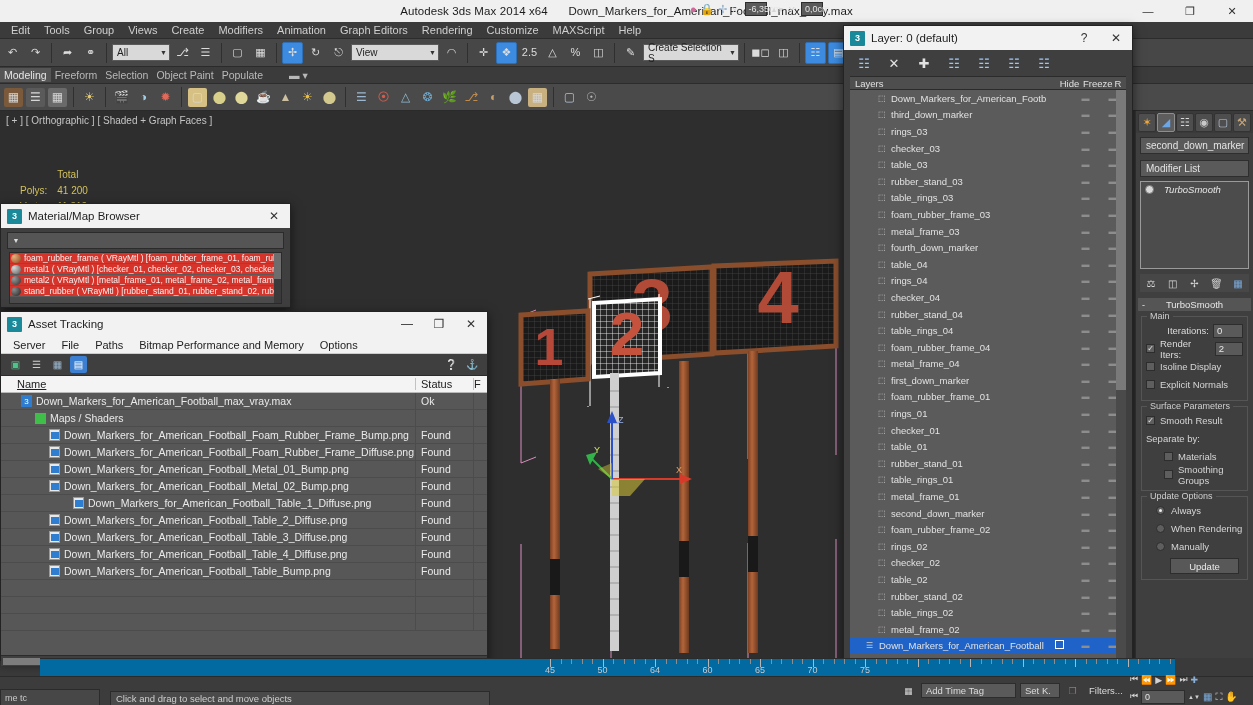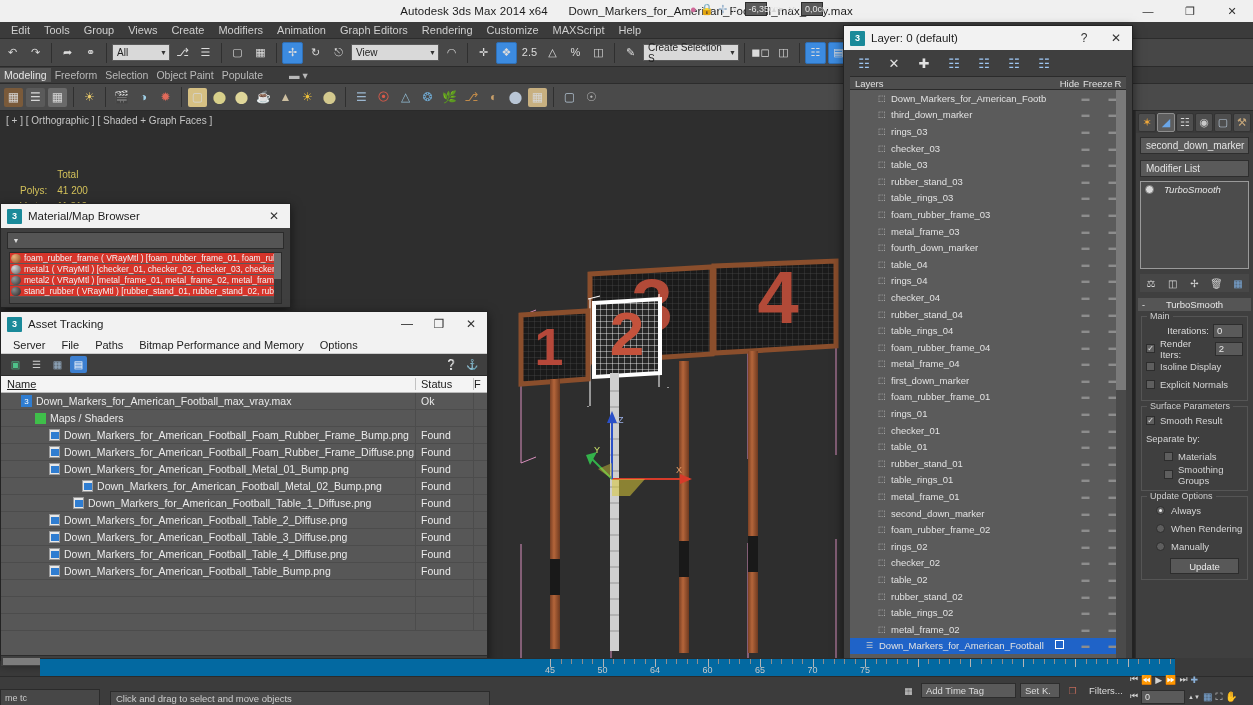--- a/index.html
+++ b/index.html
@@ -116,21 +116,21 @@
   .at-menu { height: 18px; background: #f2f2f2; color: #1d1d1d; display: flex;
              align-items: center; padding-left: 4px; font-size: 11px; border-bottom: 1px solid #ccc;}
   .at-menu .mi { padding: 0 8px; }
   .at-tools { height: 22px; background: #3f3f3f; display: flex; align-items: center;
               gap: 4px; padding: 0 6px; border-bottom: 1px solid #2b2b2b; }
   .at-tools .ab { width: 17px; height: 17px; display: flex; align-items: center;
                   justify-content: center; font-size: 10px; border-radius: 2px; }
   .at-tools .ab.on { background: #3c7fd0; }
   .at-head { height: 17px; background: #f4f4f4; color: #202020; display: flex;
              font-size: 11px; align-items: center; border-bottom: 1px solid #b9b9b9; }
-  .at-head .c1 { flex: 1; padding-left: 6px; text-decoration: underline; }
+  .at-head .c1 { flex: 1; padding-left: 16px; text-decoration: underline; }
   .at-head .c2 { width: 58px; padding-left: 5px; border-left: 1px solid #c2c2c2; }
   .at-head .c3 { width: 14px; border-left: 1px solid #c2c2c2; }
   .at-body { background: #575757; height: 262px; overflow: hidden; position: relative; }
   .at-row { height: 17px; display: flex; align-items: center; font-size: 10.5px;
             color: #eaeaea; border-bottom: 1px solid #4c4c4c; }
   .at-row .n { flex: 1; display: flex; align-items: center; overflow: hidden; white-space: nowrap;}
   .at-row .s { width: 58px; padding-left: 5px; border-left: 1px solid #4c4c4c; height: 17px;
                line-height: 17px; }
   .at-row .e { width: 14px; border-left: 1px solid #4c4c4c; height: 17px; }
   .fileicon { width: 11px; height: 12px; margin-right: 4px; background: #e8e8e8;
@@ -611,21 +611,21 @@
         </div>
         <div class="at-row">
           <div class="n" style="padding-left: 48px;">
             <span class="fileicon"></span>
             <span>Down_Markers_for_American_Football_Metal_01_Bump.png</span>
           </div>
           <div class="s">Found</div>
           <div class="e"></div>
         </div>
         <div class="at-row">
-          <div class="n" style="padding-left: 48px; justify-content: center;">
+          <div class="n" style="padding-left: 48px;">
             <span class="fileicon"></span>
             <span>Down_Markers_for_American_Football_Metal_02_Bump.png</span>
           </div>
           <div class="s">Found</div>
           <div class="e"></div>
         </div>
         <div class="at-row">
           <div class="n" style="padding-left: 72px;">
             <span class="fileicon"></span>
             <span>Down_Markers_for_American_Football_Table_1_Diffuse.png</span>

